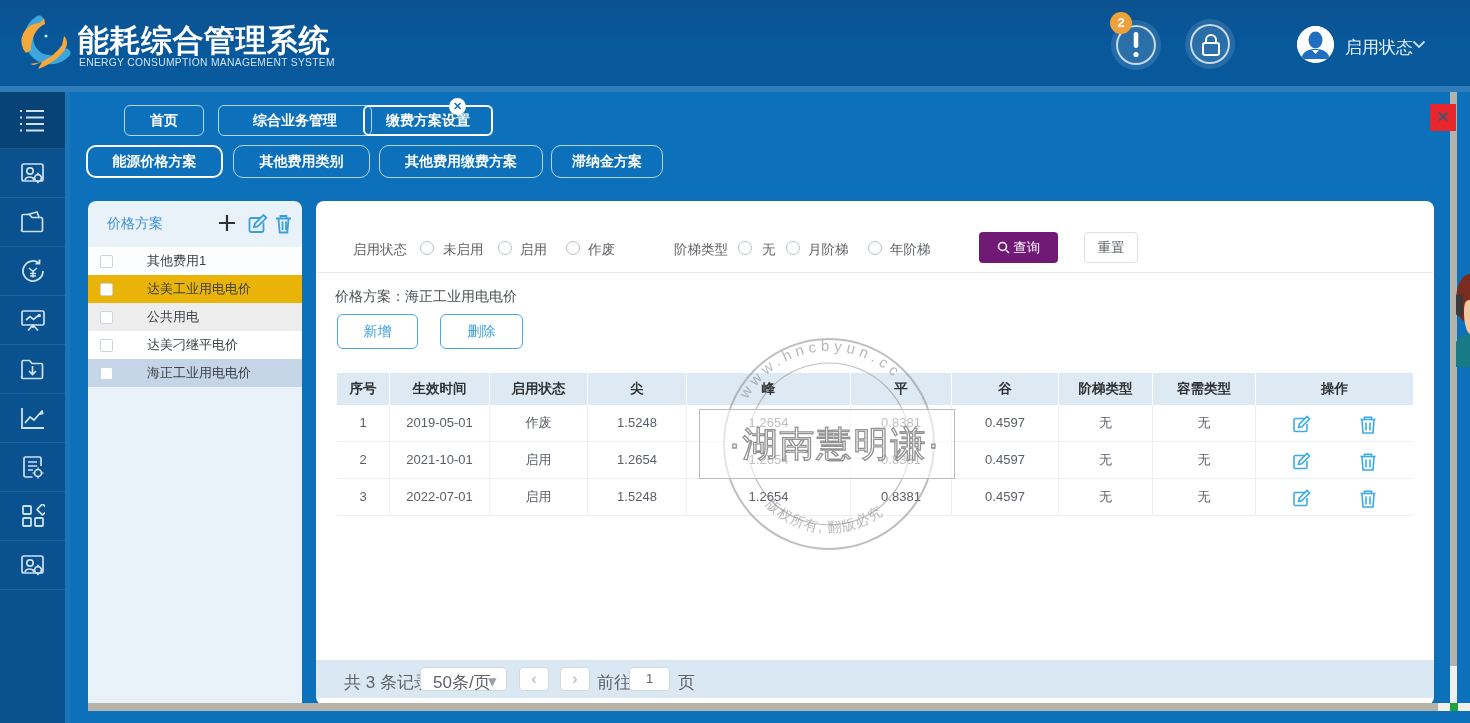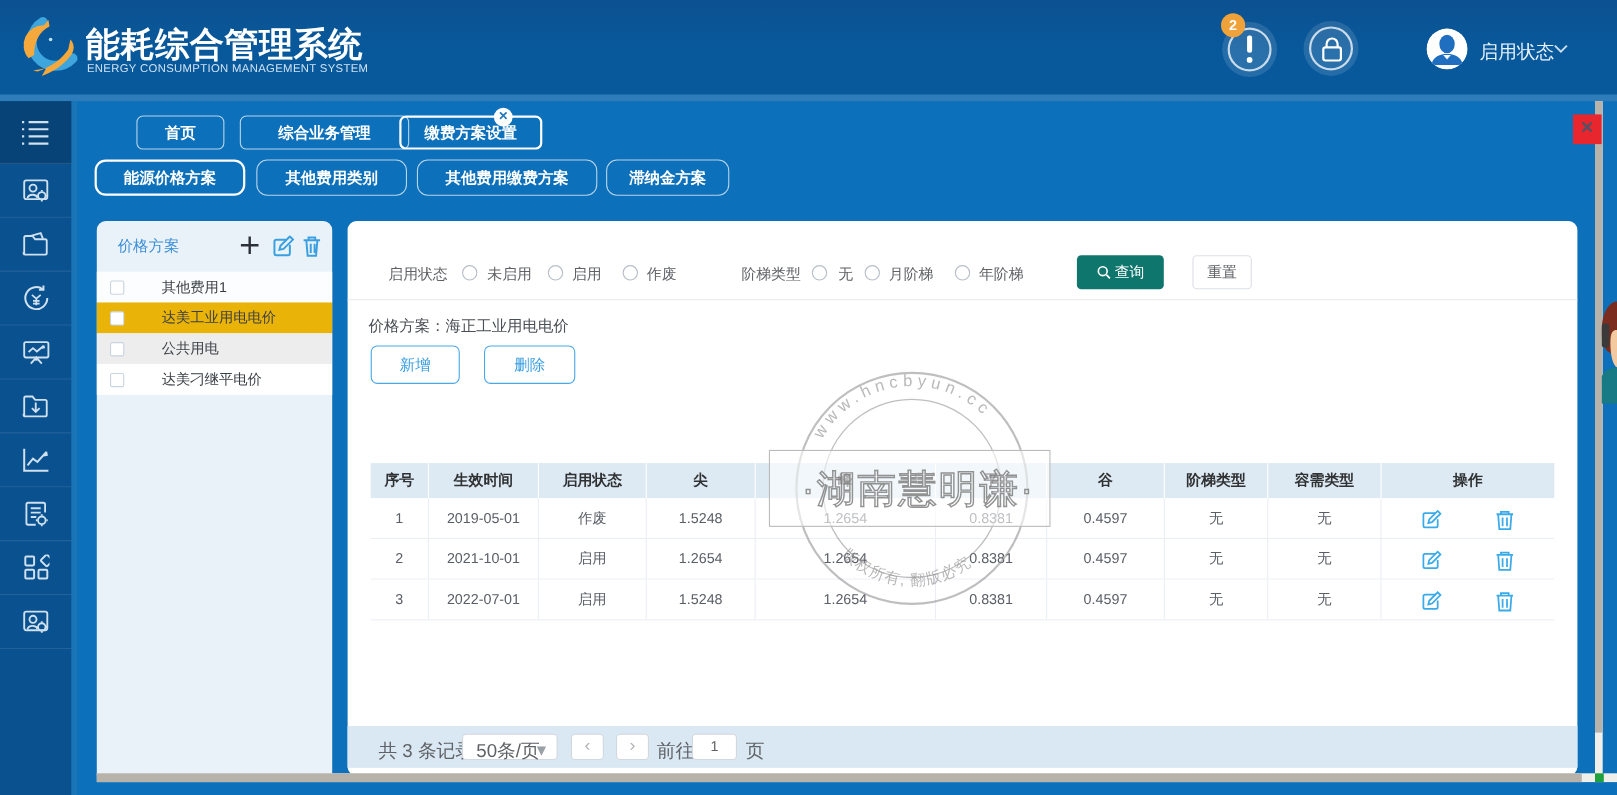--- a/index.html
+++ b/index.html
@@ -33,27 +33,27 @@
 
 #lpanel{left:88px;top:201px;width:214px;height:504px;background:#eaf2f9;border-radius:8px 8px 0 0;}
 #lptitle{left:19px;top:14px;color:#3d8fd8;font-size:14px;}
 .lrow{position:absolute;left:0;width:214px;height:28px;display:flex;align-items:center;gap:24px;}
 .lrow .cb{width:13px;height:13px;border:1px solid #c9d4e0;border-radius:2px;background:#fff;margin-left:12px;}
 .lrow .lt{margin-left:10px;font-size:13px;color:#3a3f45;}
 
 #rpanel{left:316px;top:201px;width:1118px;height:504px;background:#fff;border-radius:8px;}
 .glabel{position:absolute;font-size:13.5px;color:#606266;}
 .radio{position:absolute;width:14px;height:14px;border:1px solid #b8bec8;border-radius:50%;background:#fff;}
-#qbtn{left:663px;top:31px;width:79px;height:31px;background:#0f766e;border-radius:4px;color:#fff;font-size:13.5px;text-align:center;line-height:31px;}
+#qbtn{left:663px;top:31px;width:79px;height:31px;background:#701a75;border-radius:4px;color:#fff;font-size:13.5px;text-align:center;line-height:31px;}
 #rbtn{left:768px;top:31px;width:54px;height:31px;background:#fff;border:1px solid #dcdfe6;border-radius:4px;color:#606266;font-size:13.5px;text-align:center;line-height:29px;}
 #divider{left:0;top:71px;width:1118px;height:1px;background:#e8eaec;}
 #planname{left:19px;top:87px;font-size:14px;color:#4a4f55;}
 .bluebtn{position:absolute;height:35px;border:1px solid #4aa8e8;border-radius:6px;background:#fff;color:#3a9fe0;font-size:14px;text-align:center;line-height:33px;}
 
-#tbl{left:21px;top:172px;width:1076px;margin-top:48px;}
+#tbl{left:21px;top:172px;width:1076px;}
 #tbl .hrow{height:32px;background:#ddeaf3;display:flex;}
 #tbl .hrow div{font-size:13.5px;font-weight:bold;color:#303133;text-align:center;line-height:32px;border-right:1px solid #fff;}
 #tbl .drow{height:37px;background:#fff;display:flex;border-bottom:1px solid #ebeef5;}
 #tbl .drow div{font-size:13px;color:#5a5e66;text-align:center;line-height:36px;border-right:1px solid #ebeef5;}
 .c1{width:53px;}.c2{width:100px;}.c3{width:98px;}.c4{width:99px;}.c5{width:164px;}.c6{width:101px;}.c7{width:107px;}.c8{width:94px;}.c9{width:103px;}.c10{width:157px;border-right:none!important;}
 .ops{display:flex;align-items:center;justify-content:center;gap:47px;}
 .icoE,.icoT{display:inline-block;width:20px;height:20px;}
 
 #pager{left:0;top:459px;width:1118px;height:38px;background:#d9e8f3;}
 #pager .pt{position:absolute;font-size:17px;color:#606266;top:11px;}
@@ -207,20 +207,24 @@
       <div class="cb"></div>
       <div class="lt">达美工业用电电价</div>
     </div>
   <div class="lrow" style="top:102px;background:#ededed;">
       <div class="cb"></div>
       <div class="lt">公共用电</div>
     </div>
   <div class="lrow" style="top:130px;background:#fff;">
       <div class="cb"></div>
       <div class="lt">达美刁继平电价</div>
+    </div>
+  <div class="lrow" style="top:158px;background:#c4d5e7;">
+      <div class="cb"></div>
+      <div class="lt">海正工业用电电价</div>
     </div>
 </div>
 
 <div class="abs" id="rpanel">
   <div class="glabel" style="left:37px;top:40px;">启用状态</div>
   <div class="radio" style="left:104px;top:40px;"></div>
   <div class="glabel" style="left:127px;top:40px;">未启用</div>
   <div class="radio" style="left:182px;top:40px;"></div>
   <div class="glabel" style="left:204px;top:40px;">启用</div>
   <div class="radio" style="left:250px;top:40px;"></div>

